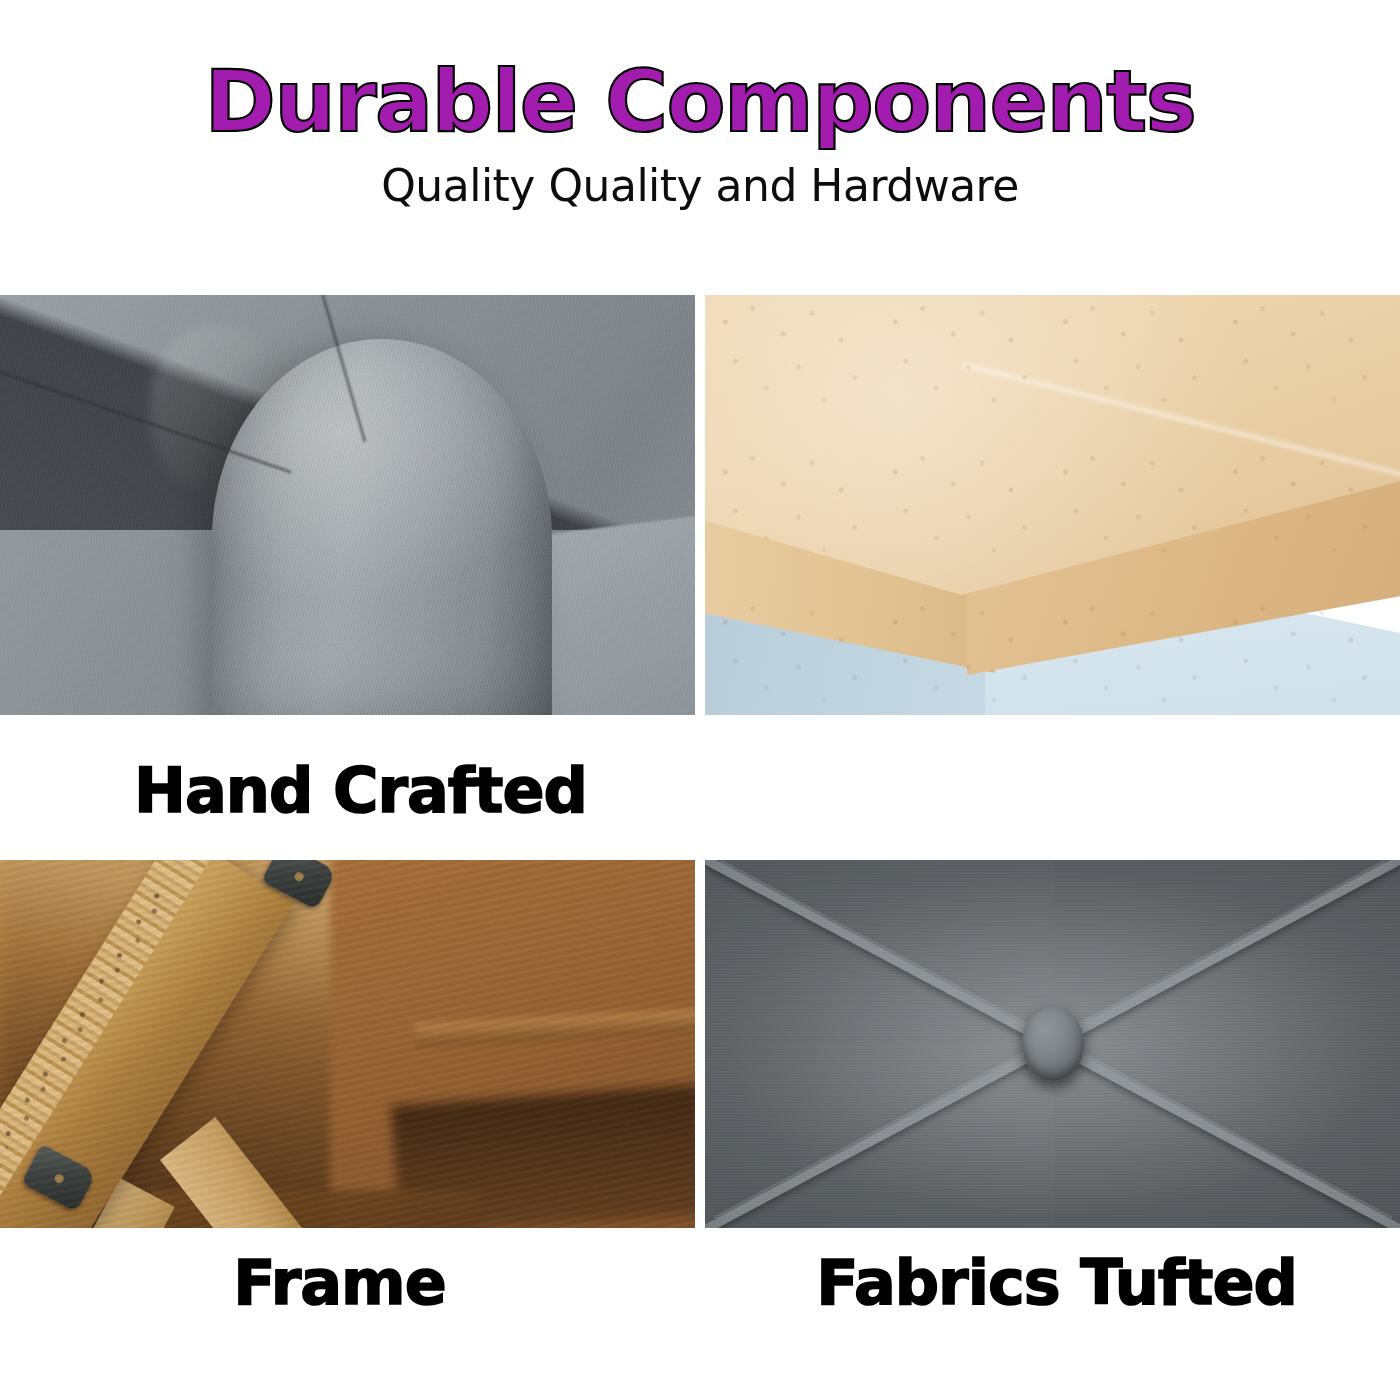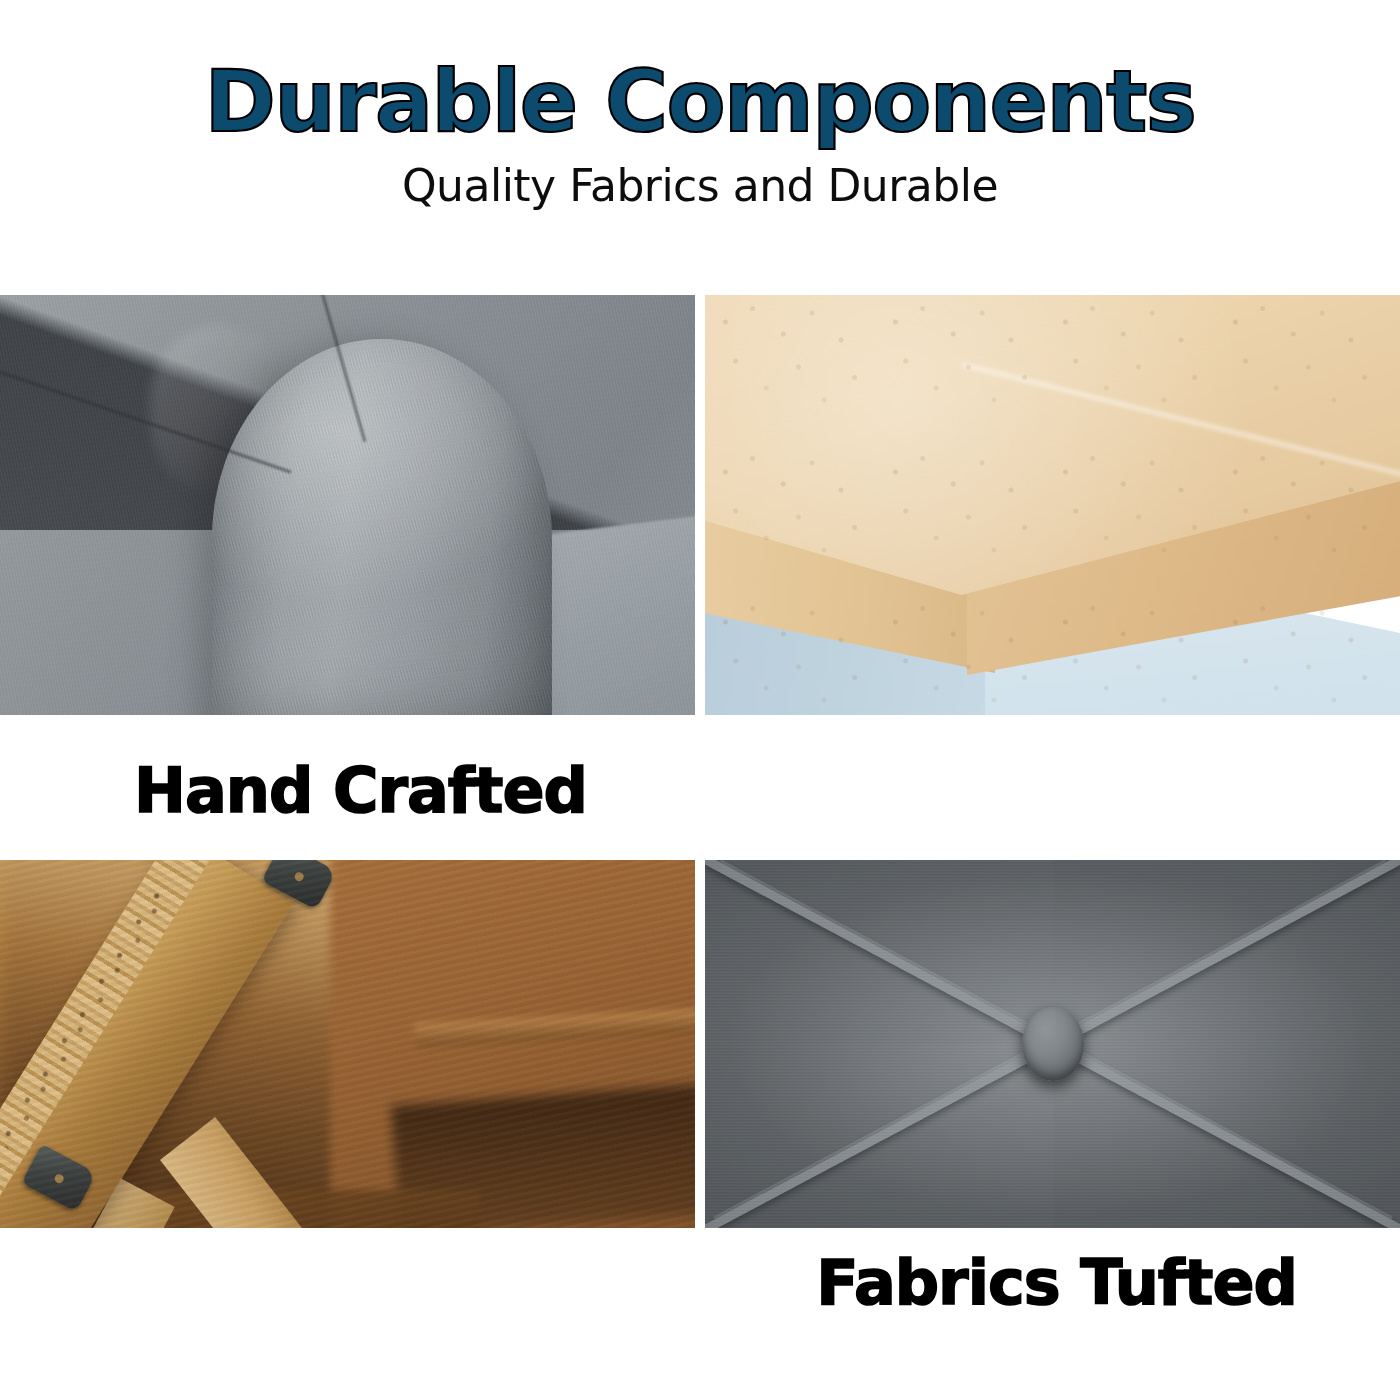--- a/index.html
+++ b/index.html
@@ -24,21 +24,21 @@
     width: 1400px;
     padding-top: 58px;
     text-align: center;
   }
   .title {
     font-family: "DejaVu Sans", sans-serif;
     font-weight: bold;
     font-size: 86px;
     line-height: 1.0;
     letter-spacing: -1.5px;
-    color: #0c4a6e;
+    color: #a21caf;
     -webkit-text-stroke: 2.2px #000000;
     white-space: nowrap;
   }
   .subtitle {
     font-family: "DejaVu Sans", sans-serif;
     font-weight: normal;
     font-size: 44px;
     line-height: 1.0;
     letter-spacing: -0.5px;
     color: #0d0d0d;
@@ -406,21 +406,21 @@
     pointer-events: none;
   }
 </style>
 </head>
 <body>
 
 <div class="page">
 
   <div class="header">
     <div class="title">Durable Components</div>
-    <div class="subtitle">Quality Fabrics and Durable</div>
+    <div class="subtitle">Quality Quality and Hardware</div>
   </div>
 
   <div class="grid">
 
     <div class="panel p-arm" style="grid-column:1; grid-row:1;">
       <div class="arm-seat"></div>
       <div class="arm-crease"></div>
       <div class="arm-roll"></div>
       <div class="seam-a"></div>
       <div class="seam-b"></div>
@@ -467,17 +467,18 @@
       <div class="tuft-quad q-bl"></div>
       <div class="tuft-quad q-br"></div>
       <div class="tuft-seam seam-d1"></div>
       <div class="tuft-seam seam-d2"></div>
       <div class="tuft-fold fold-1"></div>
       <div class="tuft-fold fold-2"></div>
       <div class="tuft-button"></div>
       <div class="tuft-tex"></div>
     </div>
 
+    <div class="caption cap-bl" style="grid-column:1; grid-row:4;">Frame</div>
     <div style="grid-column:2; grid-row:4;"></div>
     <div class="caption cap-br" style="grid-column:3; grid-row:4;">Fabrics Tufted</div>
 
   </div>
 </div>
 
 </body></html>

